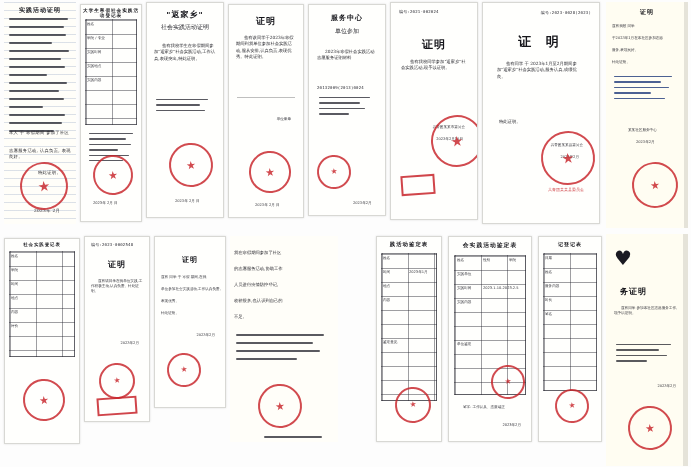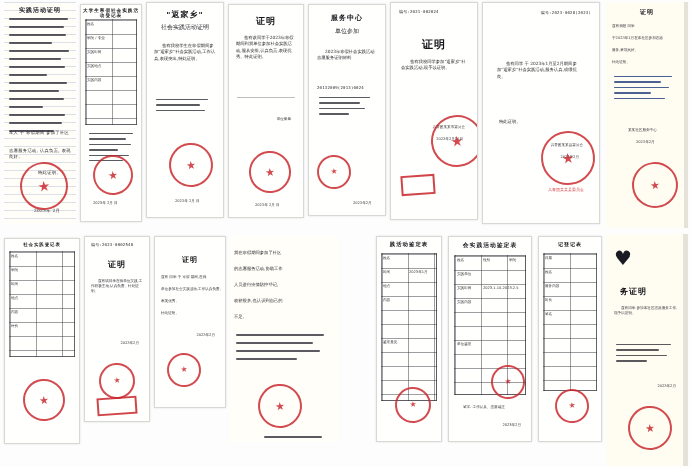--- a/index.html
+++ b/index.html
@@ -232,20 +232,21 @@
     <div class="line xtiny" style="position:absolute;right:12px;top:122px;">共青团某某市委员会</div>
     <div class="line xtiny" style="position:absolute;right:14px;top:134px;">2023年2月10日</div>
     <div class="seal lg" style="left:40px;top:112px;width:48px;height:48px;">
       <span class="star">★</span>
     </div>
     <div class="seal-rect" style="left:10px;top:172px;width:34px;height:20px;"></div>
   </div>
 
   <div class="doc paper" style="left:482px;top:2px;width:118px;height:222px;">
     <div class="code" style="position:absolute;right:8px;top:7px;">编号:2023-0028(2023)</div>
+    <div class="title" style="position:absolute;left:0;right:0;top:30px;font-size:13px;letter-spacing:5px;">证 明</div>
     <div class="line tiny" style="position:absolute;left:14px;right:14px;top:58px;text-indent:9px;">兹有同学 于 2023年1月至2月期间参加"返家乡"社会实践活动,服务认真,成绩优良。</div>
     <div class="line tiny" style="position:absolute;left:16px;top:116px;">特此证明。</div>
     <div class="line xtiny" style="position:absolute;right:16px;top:140px;">共青团某某县委员会</div>
     <div class="line xtiny" style="position:absolute;right:20px;top:152px;">2023年2月</div>
     <div class="seal lg" style="left:58px;top:128px;width:50px;height:50px;">
       <span class="star">★</span>
     </div>
     <div class="seal-txt" style="left:52px;top:184px;width:62px;">共青团某某县委员会</div>
   </div>
 

